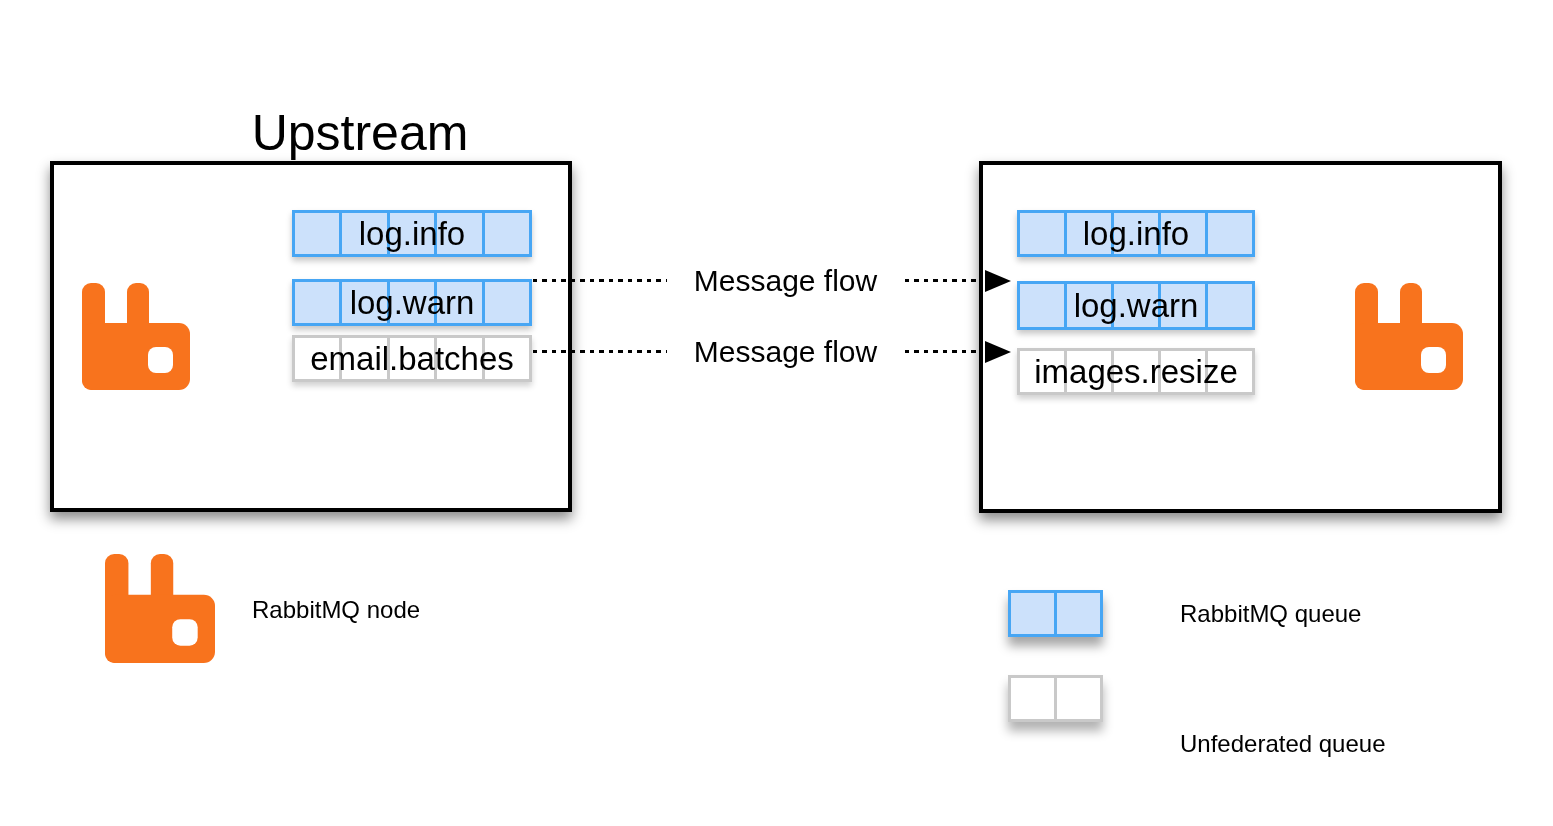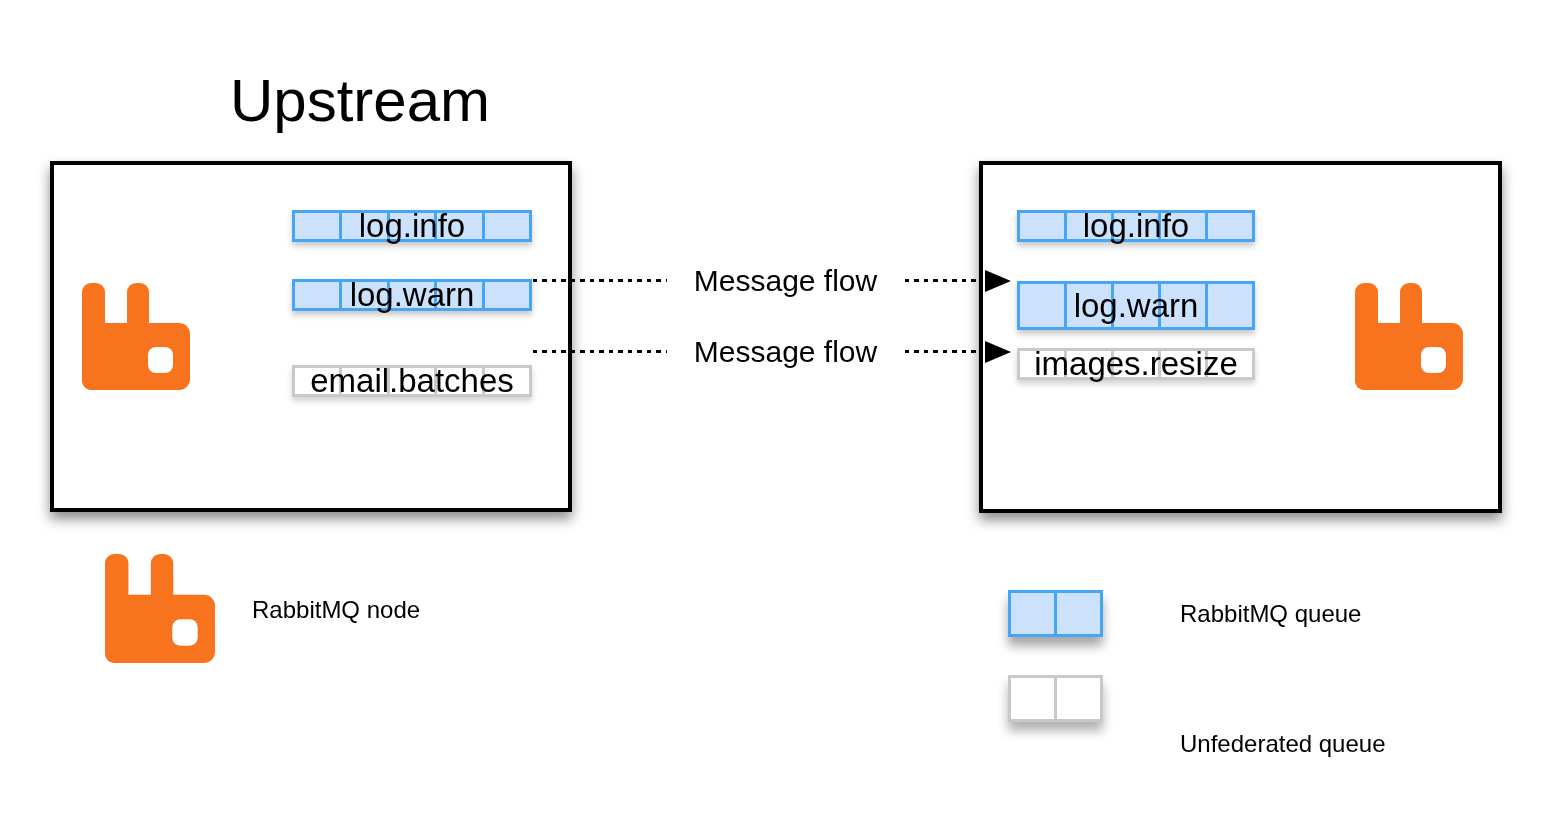--- a/index.html
+++ b/index.html
@@ -6,25 +6,26 @@
   body { font-family: "Liberation Sans", "DejaVu Sans", sans-serif; color: #000; }
   .canvas {
     position: relative;
     width: 1553px;
     height: 826px;
     background: #ffffff;
     overflow: hidden;
   }
   .title {
     position: absolute;
-    font-size: 60px;
+    font-size: 50px;
     line-height: 70px;
     text-align: center;
     color: #000;
     white-space: nowrap;
+    margin-top: 32px;
   }
   .title-upstream   { left: 160px;  top: 66px; width: 400px; }
   .title-downstream { left: 1015px; top: 66px; width: 400px; }
 
   .node-box {
     position: absolute;
     box-sizing: border-box;
     border: 4px solid #000;
     background: #fff;
     box-shadow: 0 7px 12px rgba(0,0,0,0.45);
@@ -34,21 +35,21 @@
 
   .rabbit { position: absolute; }
   .rabbit-upstream   { left: 82px;   top: 283px; width: 108px; height: 107px; }
   .rabbit-downstream { left: 1355px; top: 283px; width: 108px; height: 107px; }
   .rabbit-legend     { left: 105px;  top: 552px; width: 110px; height: 113px; }
 
   .queue {
     position: absolute;
     box-sizing: border-box;
     display: flex;
-    height: 32px;
+    height: 47px;
     width: 240px;
     z-index: 3;
   }
   .queue .cell { flex: 1 1 0; }
   .queue.federated {
     background: #CCE1FB;
     border: 3px solid #47A6F4;
     box-shadow: 0 4px 6px rgba(0,0,0,0.22);
   }
   .queue.federated .cell + .cell { border-left: 3px solid #47A6F4; }
@@ -64,21 +65,21 @@
     display: flex;
     align-items: center;
     justify-content: center;
     font-size: 33px;
     color: #000;
     white-space: nowrap;
   }
 
   .uq1 { left: 292px;  top: 210px; }
   .uq2 { left: 292px;  top: 279px; }
-  .uq3 { left: 292px;  top: 365px; }
+  .uq3 { left: 292px;  top: 335px; }
   .dq1 { left: 1017px; top: 210px; width: 238px; }
   .dq2 { left: 1017px; top: 281px; width: 238px; height: 49px; }
   .dq3 { left: 1017px; top: 348px; width: 238px; text-decoration: underline; }
 
   .flow {
     position: absolute;
     left: 533px;
     width: 482px;
     height: 30px;
     z-index: 5;

